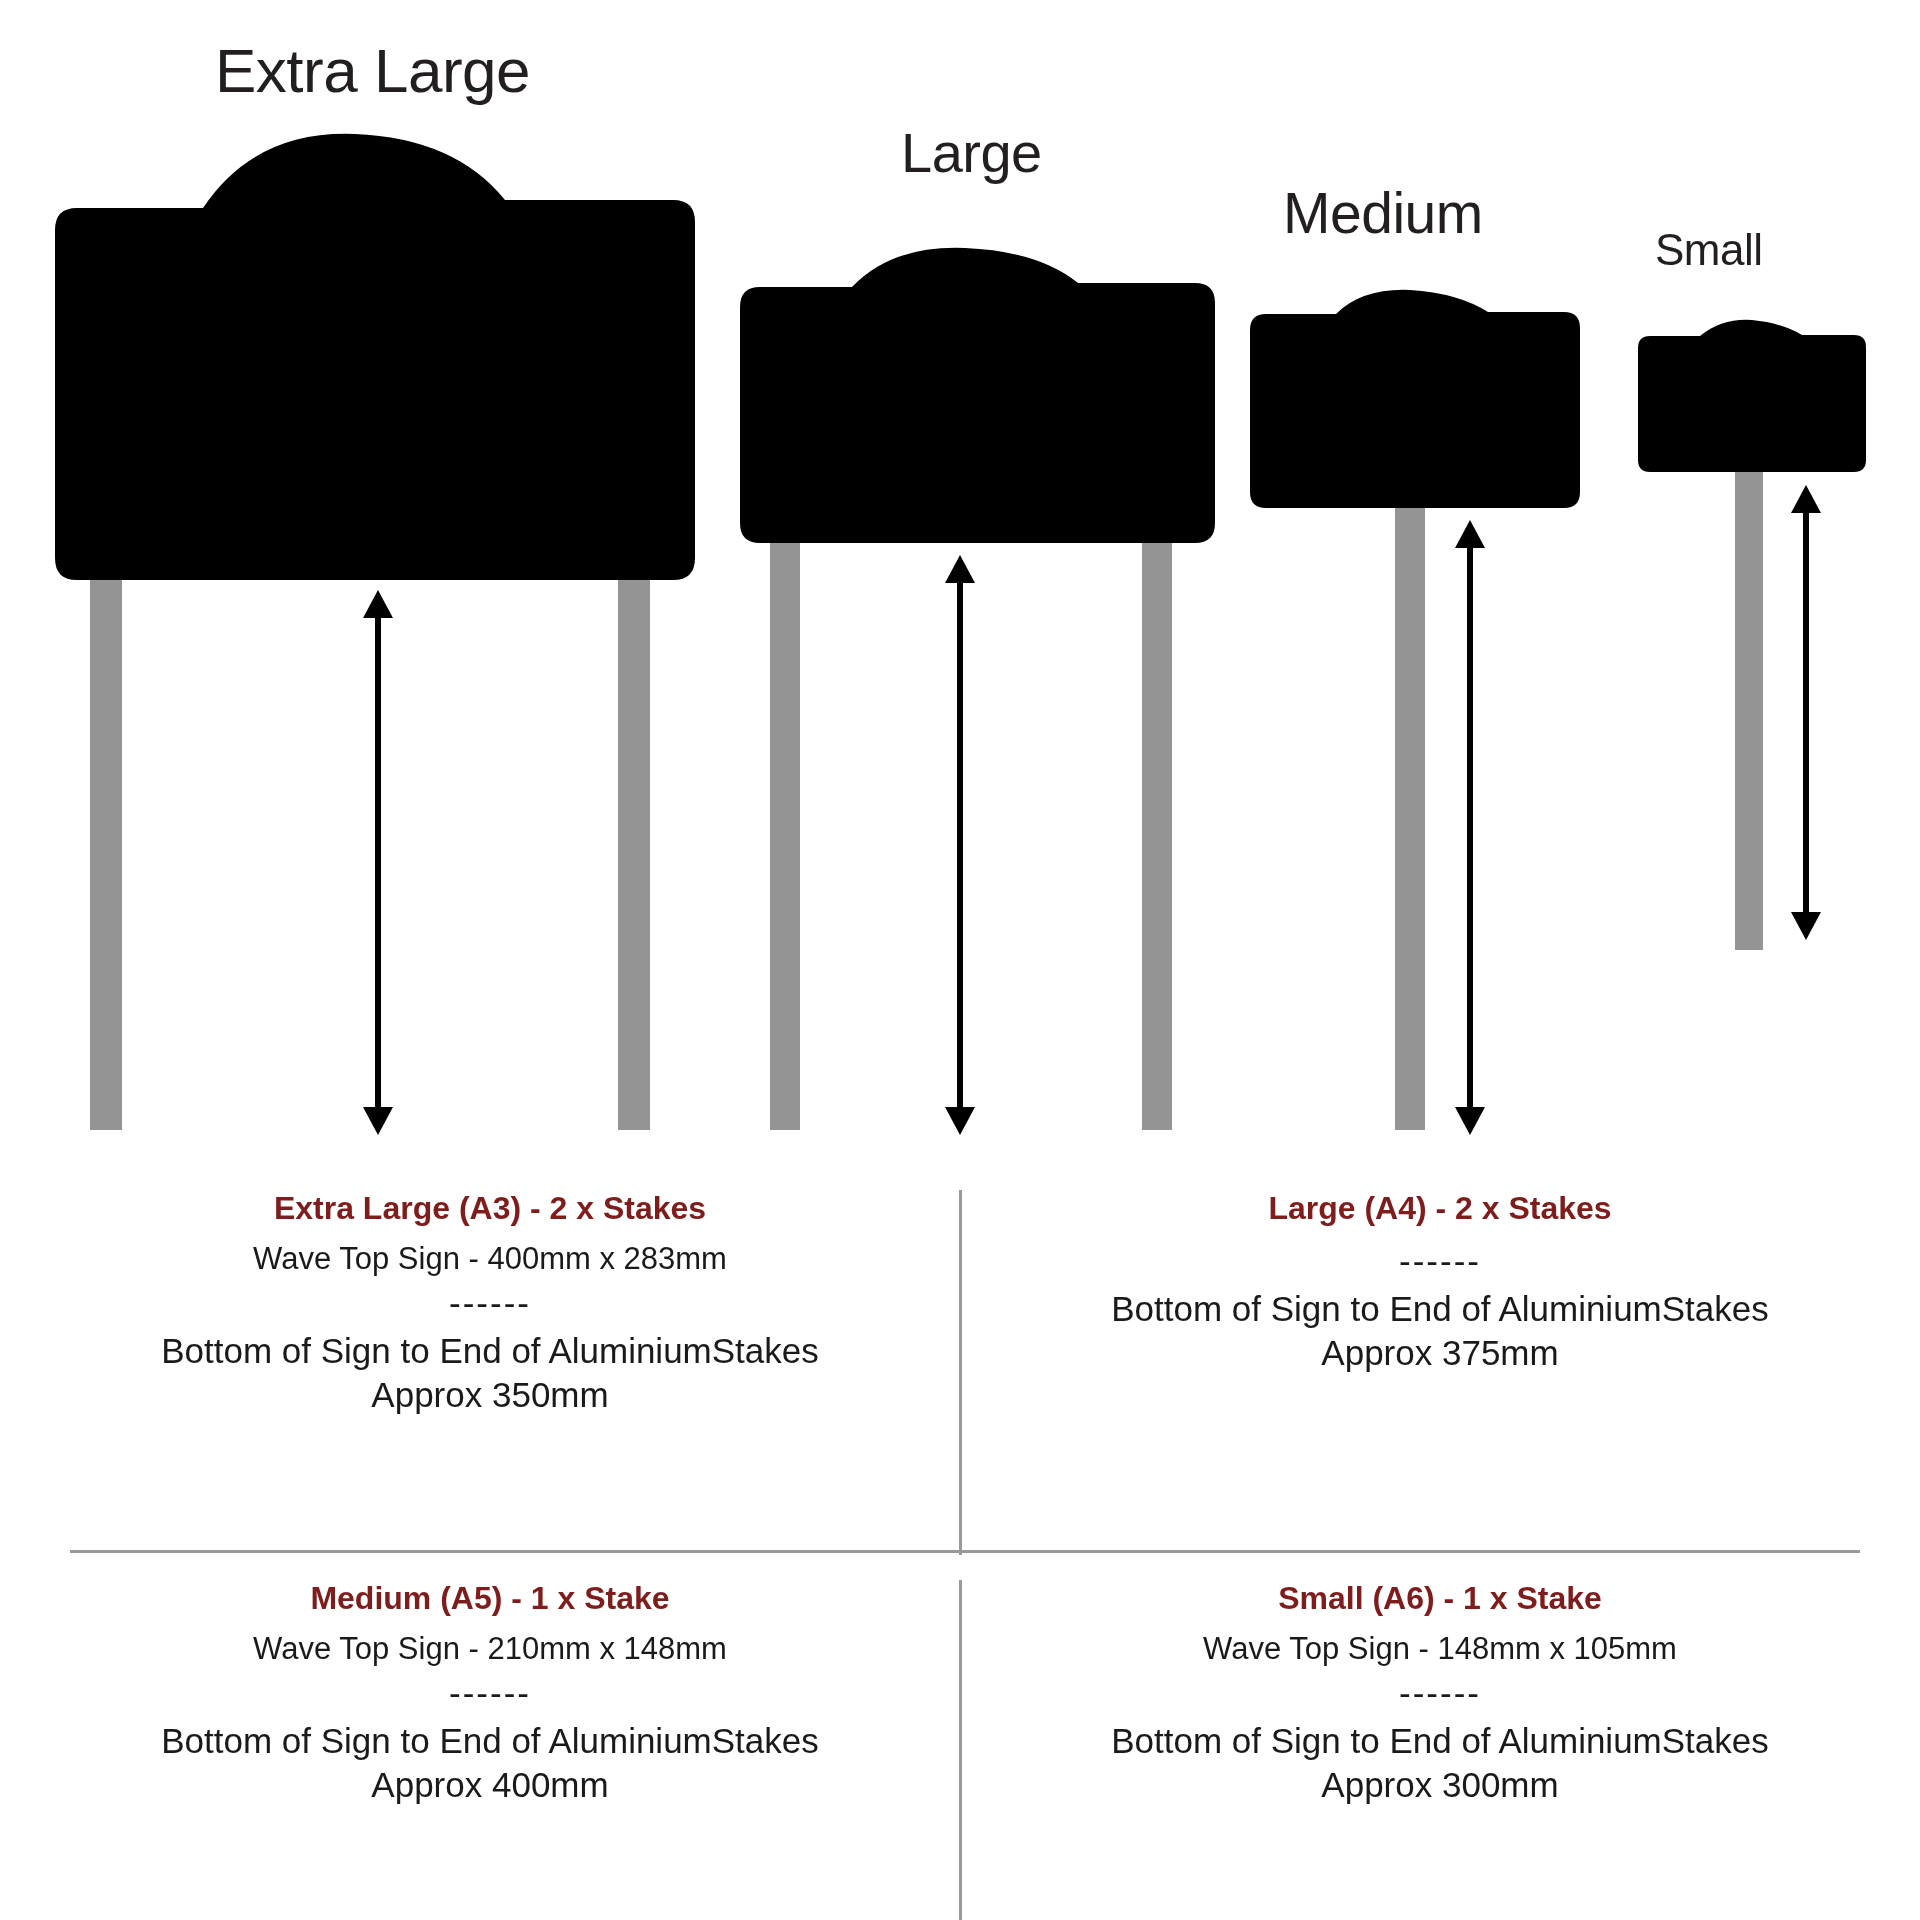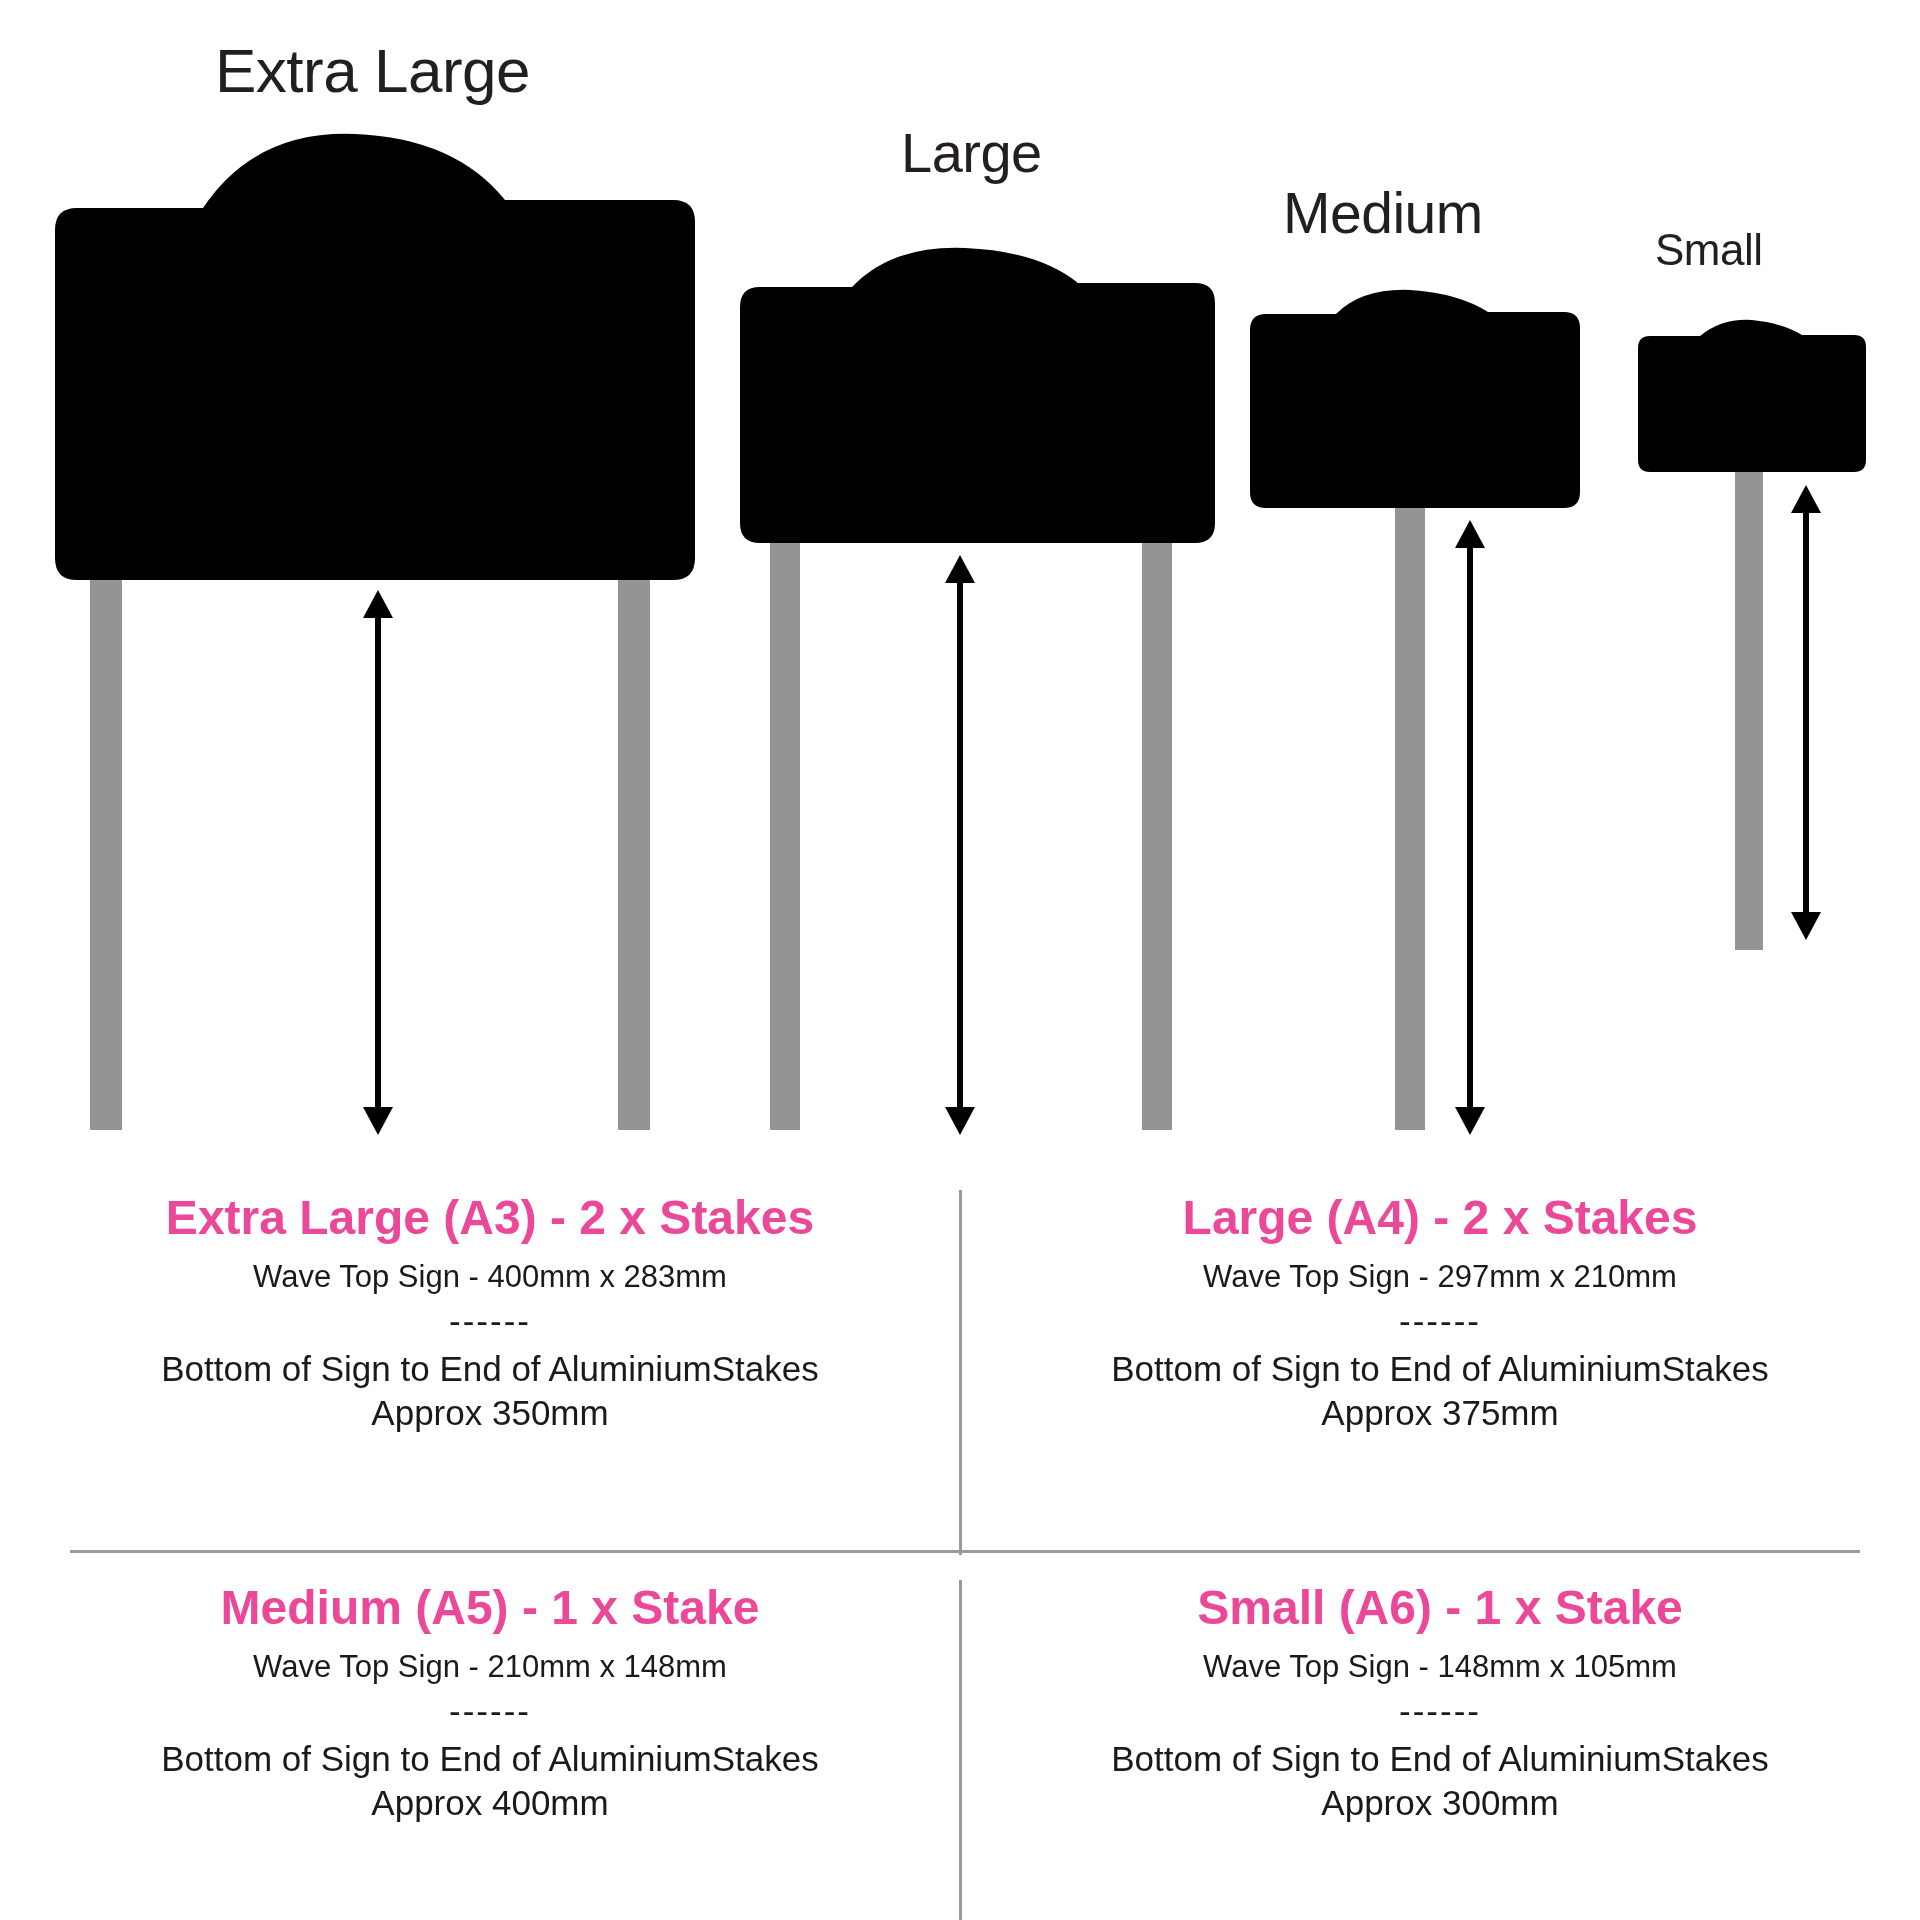--- a/index.html
+++ b/index.html
@@ -83,23 +83,23 @@
     position: absolute;
     width: 900px;
     text-align: center;
   }
   #cell-xl { left: 40px;  top: 30px; }
   #cell-lg { left: 990px; top: 30px; }
   #cell-md { left: 40px;  top: 420px; }
   #cell-sm { left: 990px; top: 420px; }
 
   .spec-title {
-    font-size: 48px;
+    font-size: 32px;
     font-weight: bold;
-    color: #ec4899;
+    color: #7f1d1d;
     margin: 0 0 14px 0;
     white-space: nowrap;
   }
   .spec-dims {
     font-size: 31px;
     color: #1a1a1a;
     margin: 0 0 6px 0;
     white-space: nowrap;
   }
   .spec-sep {
@@ -231,21 +231,20 @@
   <div class="spec-cell" id="cell-xl">
     <p class="spec-title">Extra Large (A3) - 2 x Stakes</p>
     <p class="spec-dims">Wave Top Sign - 400mm x 283mm</p>
     <p class="spec-sep">------</p>
     <p class="spec-note">Bottom of Sign to End of AluminiumStakes</p>
     <p class="spec-note">Approx 350mm</p>
   </div>
 
   <div class="spec-cell" id="cell-lg">
     <p class="spec-title">Large (A4) - 2 x Stakes</p>
-    <p class="spec-dims">Wave Top Sign - 297mm x 210mm</p>
     <p class="spec-sep">------</p>
     <p class="spec-note">Bottom of Sign to End of AluminiumStakes</p>
     <p class="spec-note">Approx 375mm</p>
   </div>
 
   <div class="spec-cell" id="cell-md">
     <p class="spec-title">Medium (A5) - 1 x Stake</p>
     <p class="spec-dims">Wave Top Sign - 210mm x 148mm</p>
     <p class="spec-sep">------</p>
     <p class="spec-note">Bottom of Sign to End of AluminiumStakes</p>

